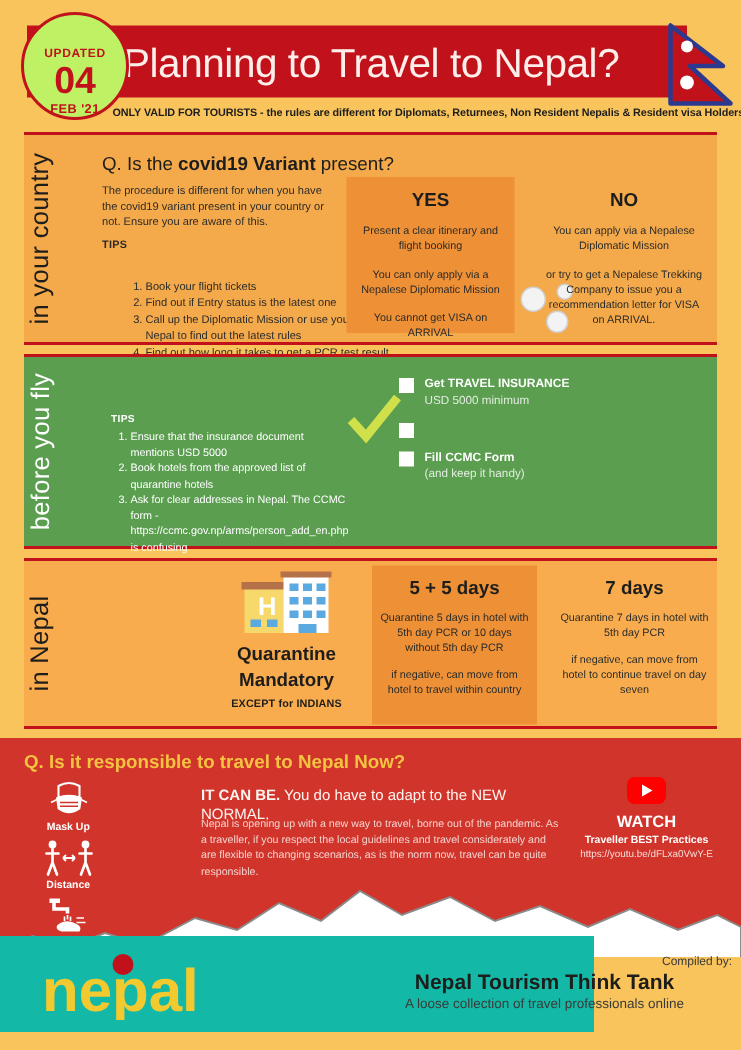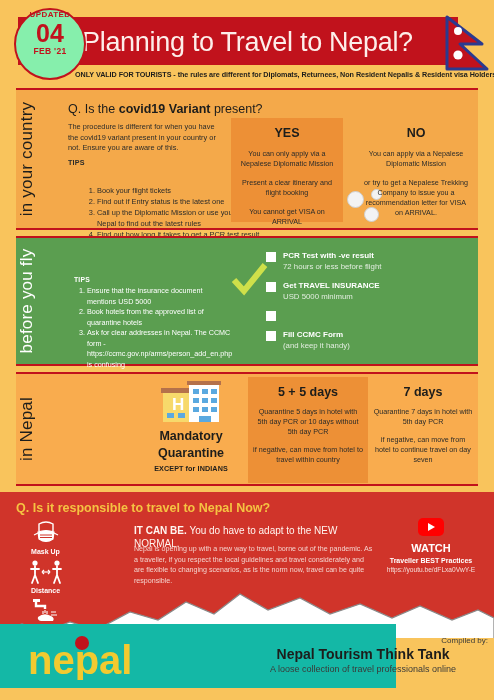--- a/index.html
+++ b/index.html
@@ -15,22 +15,22 @@
   
   .header{position:absolute;left:0;top:0;width:494px;height:84px;}
   .header-bar{position:absolute;left:18px;top:17px;width:440px;height:48px;background:#c1121c;}
   .header-title{
     position:absolute;left:82px;top:22px;width:320px;height:40px;
     color:#fdeeea;font-size:27px;font-weight:400;letter-spacing:-.3px;
     line-height:40px;white-space:nowrap;
   }
   .badge{
     position:absolute;left:14px;top:8px;width:68px;height:68px;border-radius:50%;
-    background:#86efac;border:2px solid #c1121c;
-    display:flex;flex-direction:column;align-items:center;justify-content:flex-start;
+    background:#bef264;border:2px solid #c1121c;
+    display:flex;flex-direction:column;align-items:center;justify-content:flex-end;
   }
   .badge-updated{font-size:8px;font-weight:bold;color:#c1121c;letter-spacing:.4px;line-height:10px;}
   .badge-day{font-size:25px;font-weight:bold;color:#c1121c;line-height:26px;}
   .badge-month{font-size:8.5px;font-weight:bold;color:#c1121c;letter-spacing:.3px;line-height:11px;}
 
   .flag{position:absolute;left:444px;top:14px;width:46px;height:58px;}
   .subtitle{
     position:absolute;left:75px;top:70px;width:416px;
     font-size:7.2px;font-weight:bold;color:#1d1d1b;letter-spacing:-.05px;white-space:nowrap;
   }
@@ -79,21 +79,21 @@
   .ckbox{width:10px;height:10px;background:#ffffff;margin-right:7px;margin-top:2px;flex:none;}
   .cktitle{font-size:8px;font-weight:bold;color:#ffffff;line-height:11px;}
   .cksub{font-size:7.8px;color:#e2eddf;line-height:11px;}
 
   
   .quar{position:absolute;left:120px;top:6px;width:110px;text-align:center;}
   .quar-ico{width:64px;height:46px;margin:0 auto;display:block;}
   .quar-t1{font-size:12.5px;font-weight:bold;color:#1d1d1b;line-height:14px;margin-top:3px;}
   .quar-t2{font-size:7.2px;font-weight:bold;color:#1d1d1b;margin-top:4px;letter-spacing:.1px;}
 
-  .d5box{position:absolute;left:232px;top:3px;width:120px;height:106px;background:#ed9036;}
+  .d5box{position:absolute;left:232px;top:3px;width:110px;height:106px;background:#ed9036;}
   .d7box{position:absolute;left:352px;top:3px;width:110px;height:106px;}
   .dhead{text-align:center;font-size:12.5px;font-weight:bold;color:#1d1d1b;margin-top:8px;}
   .dtext{text-align:center;font-size:7.2px;color:#2b2b29;line-height:10px;margin-top:8px;padding:0 5px;}
   .dtext p{margin:0 0 8px 0;}
 
   
   .red{position:absolute;left:0;top:492px;width:494px;height:146px;background:#d0342a;overflow:hidden;}
   .red-q{position:absolute;left:16px;top:9px;font-size:12.5px;font-weight:bold;color:#f5c342;white-space:nowrap;}
   .itcanbe{position:absolute;left:134px;top:32px;width:250px;font-size:10px;color:#fff5f0;line-height:13px;}
   .itcanbe b{font-weight:bold;}
@@ -163,22 +163,22 @@
       <li>Find out how long it takes to get a PCR test result</li>
     </ol>
 
     <div class="virus v1"></div>
     <div class="virus v2"></div>
     <div class="virus v3"></div>
 
     <div class="yesbox">
       <div class="ynhead">YES</div>
       <div class="yntext">
+        <p>Present a clear itinerary and flight booking</p>
         <p>You can only apply via a Nepalese Diplomatic Mission</p>
-        <p>Present a clear itinerary and flight booking</p>
         <p>You cannot get VISA on ARRIVAL</p>
       </div>
     </div>
 
     <div class="nobox">
       <div class="ynhead">NO</div>
       <div class="yntext">
         <p>You can apply via a Nepalese Diplomatic Mission</p>
         <p>or try to get a Nepalese Trekking Company to issue you a recommendation letter for VISA on ARRIVAL.</p>
       </div>
@@ -195,27 +195,20 @@
       <li>Ensure that the insurance document mentions USD 5000</li>
       <li>Book hotels from the approved list of quarantine hotels</li>
       <li>Ask for clear addresses in Nepal. The CCMC form - https://ccmc.gov.np/arms/person_add_en.php is confusing</li>
     </ol>
 
     <svg class="check" viewBox="0 0 40 40">
       <path d="M5 20 L15 31 L36 5" stroke="#cfe04a" stroke-width="6" fill="none" stroke-linecap="butt" stroke-linejoin="miter"></path>
     </svg>
 
     <div class="cklist">
-      <div class="ckrow">
-        <div class="ckbox"></div>
-        <div>
-          <div class="cktitle">PCR Test with -ve result</div>
-          <div class="cksub">72 hours or less before flight</div>
-        </div>
-      </div>
       <div class="ckrow">
         <div class="ckbox"></div>
         <div>
           <div class="cktitle">Get TRAVEL INSURANCE</div>
           <div class="cksub">USD 5000 minimum</div>
         </div>
       </div>
       <div class="ckrow">
         <div class="ckbox"></div>
       </div>
@@ -247,22 +240,22 @@
         <rect x="43" y="9" width="6" height="5" fill="#5aa9e0"></rect>
         <rect x="52" y="9" width="6" height="5" fill="#5aa9e0"></rect>
         <rect x="34" y="18" width="6" height="5" fill="#5aa9e0"></rect>
         <rect x="43" y="18" width="6" height="5" fill="#5aa9e0"></rect>
         <rect x="52" y="18" width="6" height="5" fill="#5aa9e0"></rect>
         <rect x="34" y="27" width="6" height="5" fill="#5aa9e0"></rect>
         <rect x="43" y="27" width="6" height="5" fill="#5aa9e0"></rect>
         <rect x="52" y="27" width="6" height="5" fill="#5aa9e0"></rect>
         <rect x="40" y="36" width="12" height="6" fill="#5aa9e0"></rect>
       </svg>
+      <div class="quar-t1">Quarantine</div>
       <div class="quar-t1">Mandatory</div>
-      <div class="quar-t1">Quarantine</div>
       <div class="quar-t2">EXCEPT for INDIANS</div>
     </div>
 
     <div class="d5box">
       <div class="dhead">5 + 5 days</div>
       <div class="dtext">
         <p>Quarantine 5 days in hotel with 5th day PCR or 10 days without 5th day PCR</p>
         <p>if negative, can move from hotel to travel within country</p>
       </div>
     </div>

